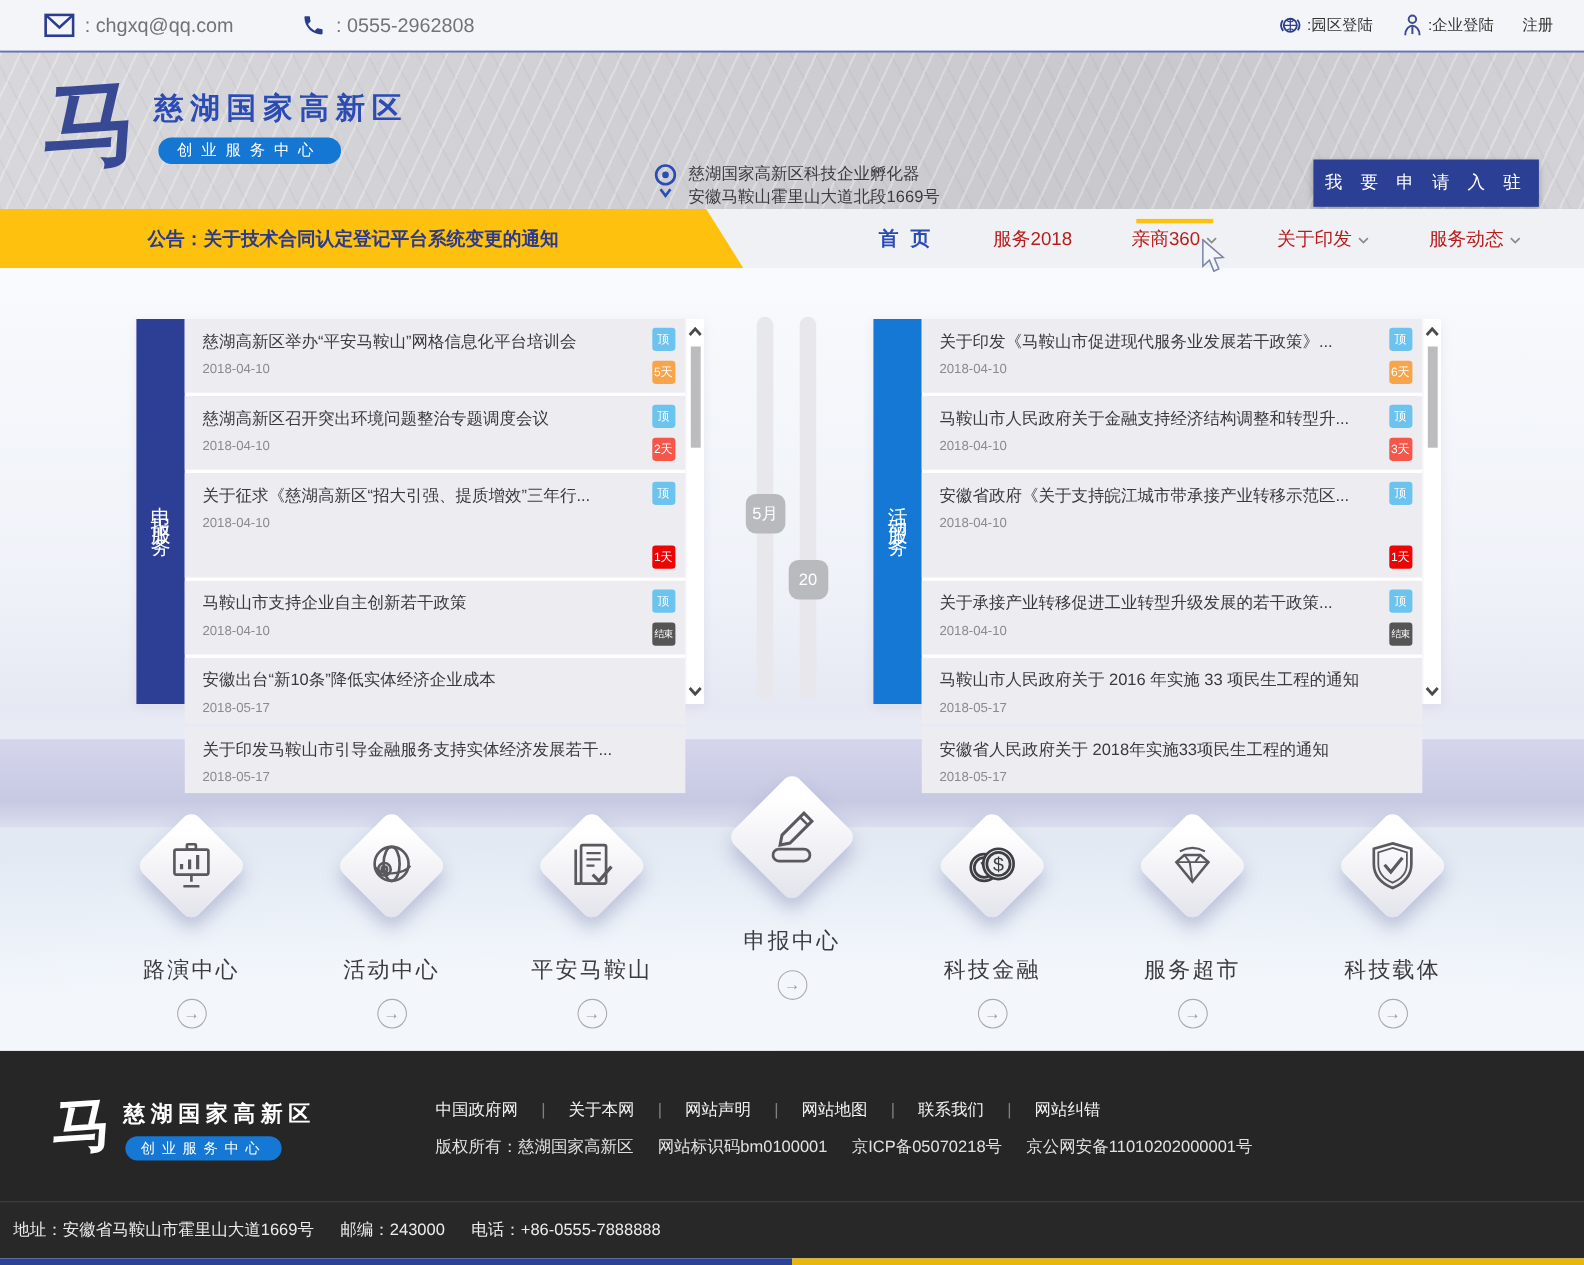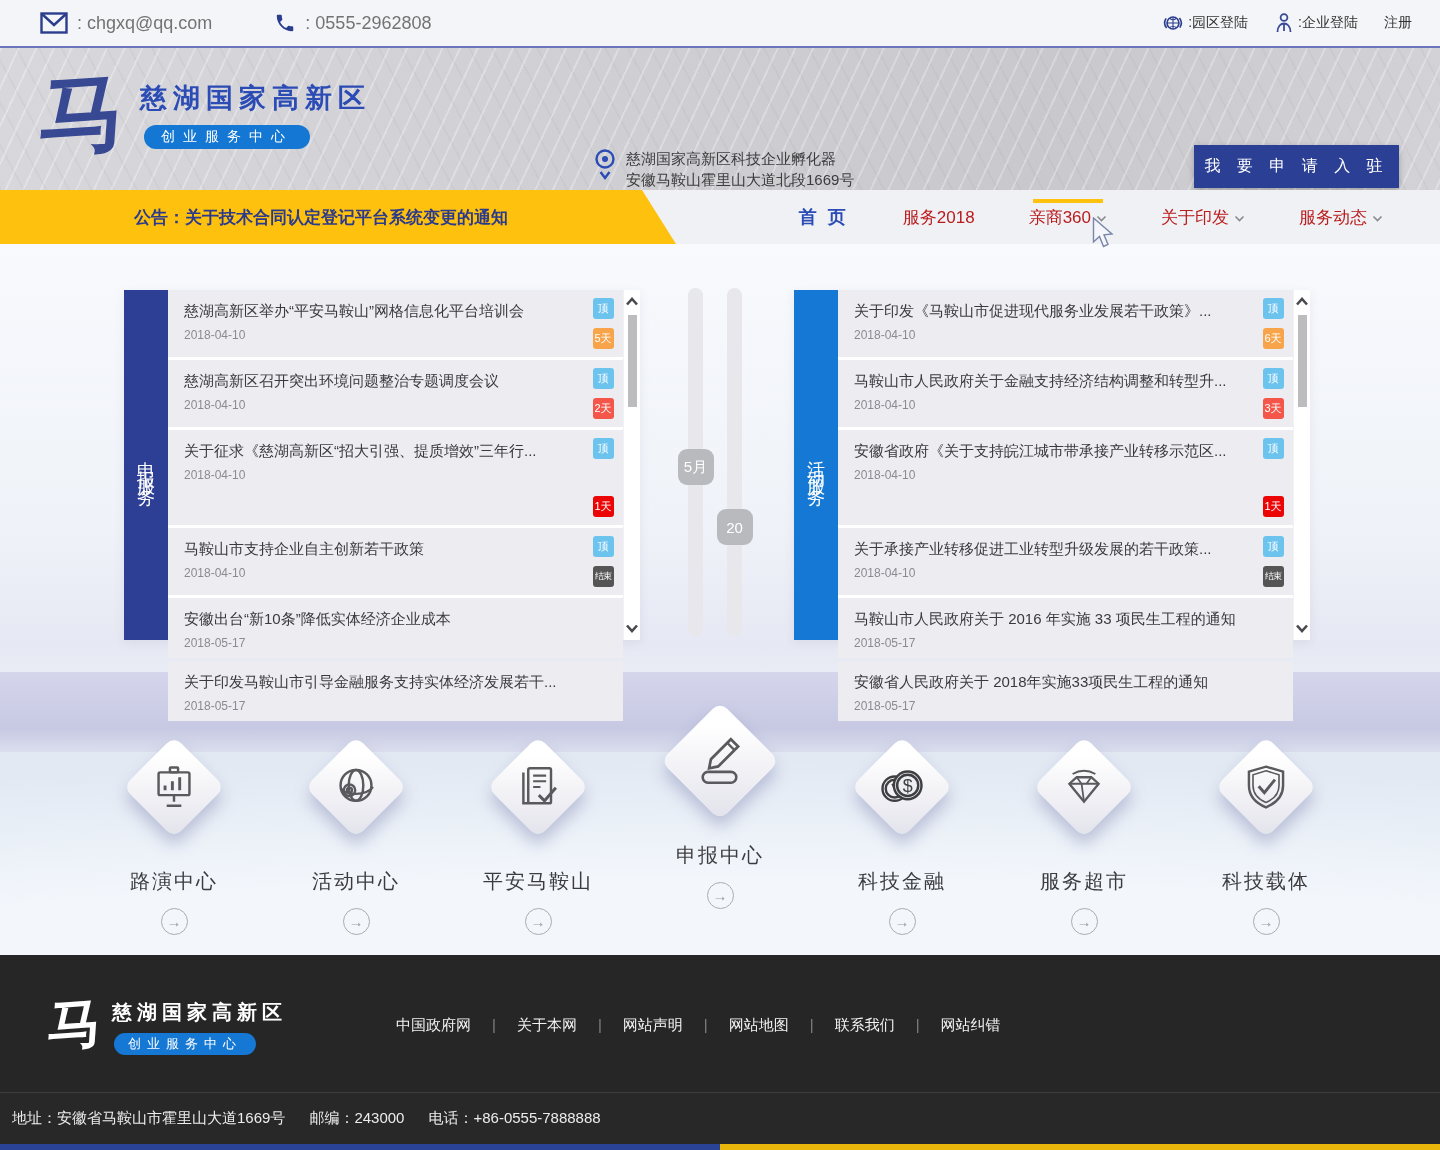--- a/index.html
+++ b/index.html
@@ -575,20 +575,21 @@
   </div>
   <div class="f-content">
     <div class="f-links">
         <span class="f-link">中国政府网</span>
         <span class="f-link">关于本网</span>
         <span class="f-link">网站声明</span>
         <span class="f-link">网站地图</span>
         <span class="f-link">联系我们</span>
         <span class="f-link">网站纠错</span>
       </div>
+    <div class="f-copy"><span>版权所有：慈湖国家高新区</span><span>网站标识码bm0100001</span><span>京ICP备05070218号</span><span>京公网安备11010202000001号</span></div>
   </div>
 </div>
 <div class="addr-bar">
     <span>地址：安徽省马鞍山市霍里山大道1669号</span>
     <span>邮编：243000</span>
     <span>电话：+86-0555-7888888</span>
   </div>
 <div class="stripe">
   <div class="b"></div>
   <div class="y"></div>

